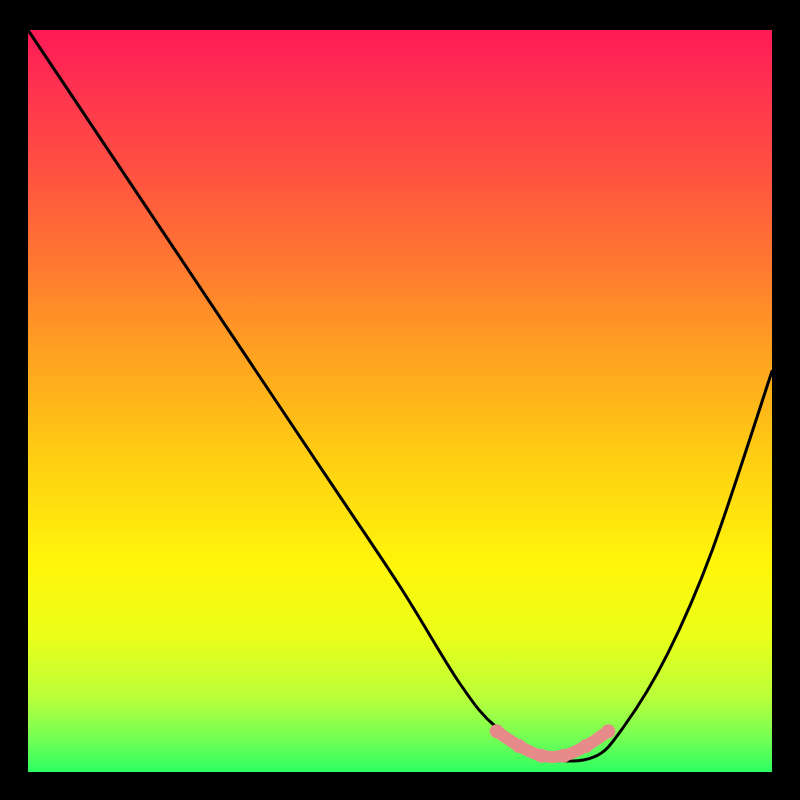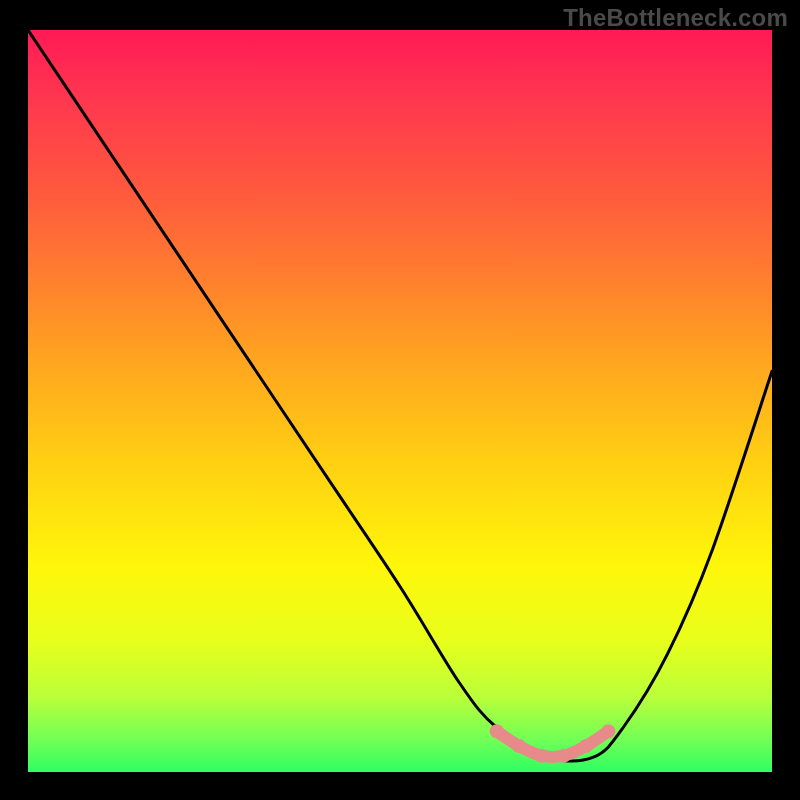--- a/index.html
+++ b/index.html
@@ -57,21 +57,20 @@
     inset: 0;
     width: 100%;
     height: 100%;
     z-index: 2;
   }
 </style>
 </head>
 <body>
 
 <div class="frame">
-  <div class="watermark">TheBottleneck.com</div>
 
   <div class="plot-area">
     <div class="gradient"></div>
     <svg class="curve" viewBox="0 0 744 742" preserveAspectRatio="none">
       <path id="curve-path" fill="none" stroke="#000" stroke-width="3" stroke-linecap="round" d="M 0 0 C 12.4 18.6, 49.6 74.2, 74.4 111.3 C 99.2 148.4, 124.0 185.5, 148.8 222.6 C 173.6 259.7, 198.4 296.8, 223.2 333.9 C 248.0 371.0, 272.8 408.1, 297.6 445.2 C 322.4 482.3, 349.7 521.9, 372.0 556.5 C 394.3 591.1, 415.4 629.5, 431.5 653.0 C 447.6 676.5, 453.8 685.1, 468.7 697.5 C 483.6 709.8, 504.7 722.2, 520.8 727.2 C 536.9 732.1, 553.0 732.1, 565.4 727.2 C 577.8 722.2, 582.8 714.8, 595.2 697.5 C 607.6 680.2, 625.0 653.0, 639.8 623.3 C 654.7 593.6, 667.1 566.4, 684.5 519.4 C 701.8 472.4, 734.1 371.0, 744.0 341.3"></path>
       <g id="highlight-dots">
           <path d="M 468.72 701.19 C 472.4 703.7, 483.6 711.9, 491.0 716.0 C 498.5 720.1, 505.9 724.1, 513.4 725.7 C 520.8 727.3, 528.2 727.3, 535.7 725.7 C 543.1 724.1, 550.6 720.1, 558.0 716.0 C 565.4 711.9, 576.6 703.7, 580.3 701.2" fill="none" stroke="#e68a8a" stroke-width="12" stroke-linecap="round"></path>
           <circle cx="468.72" cy="701.19" r="7" fill="#e68a8a"></circle>
           <circle cx="491.04" cy="716.03" r="7" fill="#e68a8a"></circle>
           <circle cx="513.36" cy="725.676" r="7" fill="#e68a8a"></circle>

